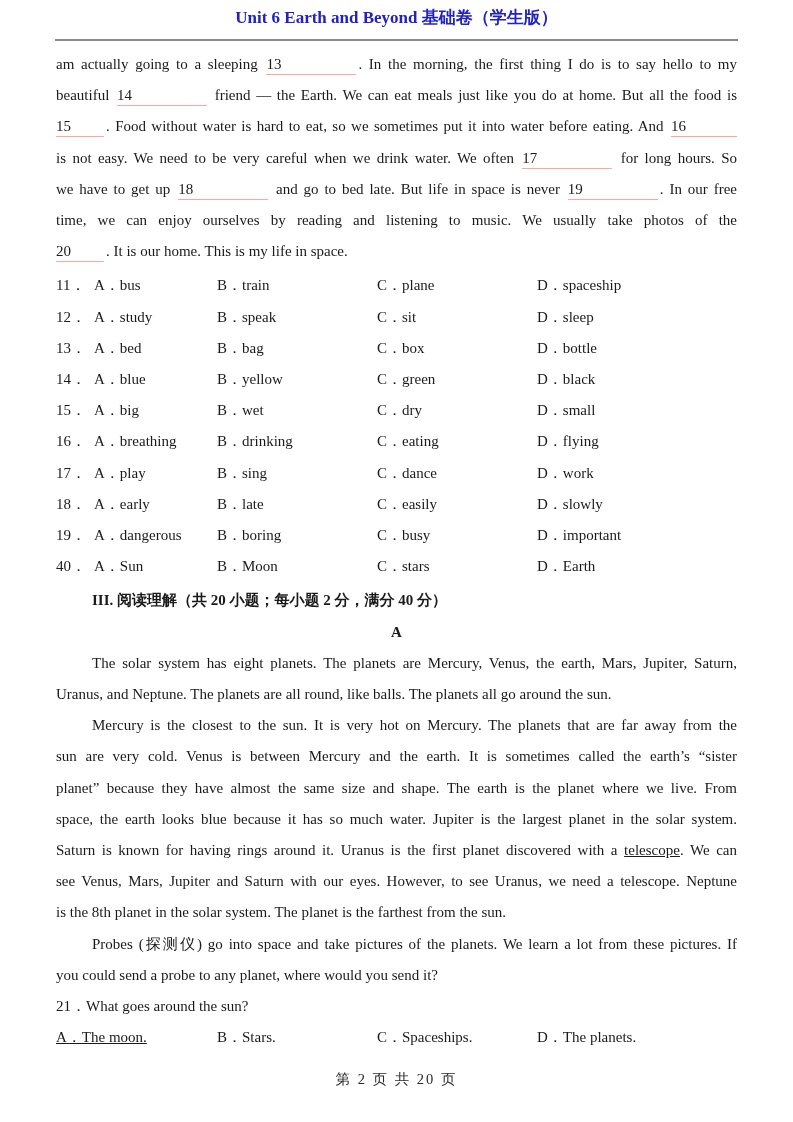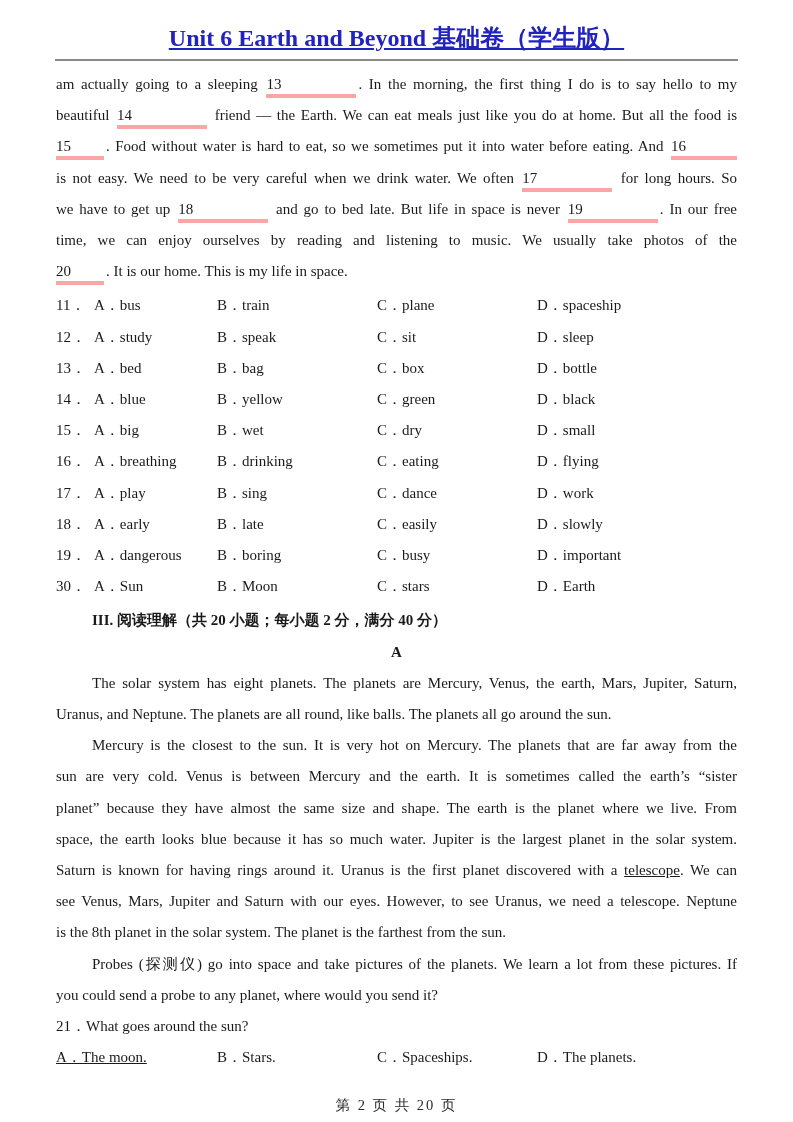--- a/index.html
+++ b/index.html
@@ -3,50 +3,50 @@
 <meta charset="utf-8">
 <style>
   html,body{margin:0;padding:0;background:#e8e8e8;}
   .page{
     width:793px;height:1122px;margin:0 auto;background:#ffffff;
     position:relative;overflow:hidden;
     font-family:"Liberation Serif","DejaVu Serif",serif;
     font-size:15px;color:#1a1a1a;
   }
   .title{
-    padding-top:26px;text-align:center;font-weight:bold;
-    font-size:24px;line-height:24px;color:#2222c0;text-decoration:underline;
+    padding-top:6px;text-align:center;font-weight:bold;
+    font-size:17px;line-height:24px;color:#2222c0;
   }
   .rule{border:0;border-top:2px solid #8a8a8a;margin:9px 55px 0 55px;}
   .content{margin:8px 56px 0 56px;width:681px;}
   .line{line-height:31.2px;}
   .j{text-align:justify;text-align-last:justify;}
   .ind{text-indent:36px;}
   .blank{
-    display:inline-block;border-bottom:4px solid #fca5a5;
+    display:inline-block;border-bottom:1px solid #fca5a5;
     min-width:90px;text-align:center;line-height:19px;margin:0 2px;
   }
   .blank.start{min-width:48px;text-align:left;margin-left:0;}
   .blank.end{min-width:66px;margin-right:0;}
   .u{text-decoration:underline;}
   .qblock{margin-top:3px;}
   .qrow{display:flex;line-height:31.2px;}
   .qnum{width:38px;flex:none;}
   .opt0{width:123px;flex:none;}
   .opt1{width:160px;flex:none;}
   .opt2{width:160px;flex:none;}
   .opt3{flex:1;}
   .o0{width:161px;flex:none;text-decoration:underline;}
   .o1{width:160px;flex:none;}
   .o2{width:160px;flex:none;}
   .o3{flex:1;}
   .sec-heading{font-weight:bold;line-height:31.2px;margin-top:3px;margin-left:36px;}
   .passage-label{font-weight:bold;text-align:center;line-height:31.2px;}
   .footer{
-    position:absolute;left:0;right:0;top:1096px;text-align:center;
+    position:absolute;left:0;right:0;top:1070px;text-align:center;
     font-size:14.5px;letter-spacing:2px;color:#2a2a2a;
   }
 </style>
 </head>
 <body>
 
 <div class="page">
 
   <div class="title">Unit 6 Earth and Beyond 基础卷（学生版）</div>
   <hr class="rule">
@@ -121,21 +121,21 @@
           <span class="opt3">D．slowly</span>
         </div>
         <div class="qrow">
           <span class="qnum">19．</span>
           <span class="opt0">A．dangerous</span>
           <span class="opt1">B．boring</span>
           <span class="opt2">C．busy</span>
           <span class="opt3">D．important</span>
         </div>
         <div class="qrow">
-          <span class="qnum">30．</span>
+          <span class="qnum">40．</span>
           <span class="opt0">A．Sun</span>
           <span class="opt1">B．Moon</span>
           <span class="opt2">C．stars</span>
           <span class="opt3">D．Earth</span>
         </div>
       </div>
 
     <div class="sec-heading">III. 阅读理解（共 20 小题；每小题 2 分，满分 40 分）</div>
 
     <div class="passage-label">A</div>

